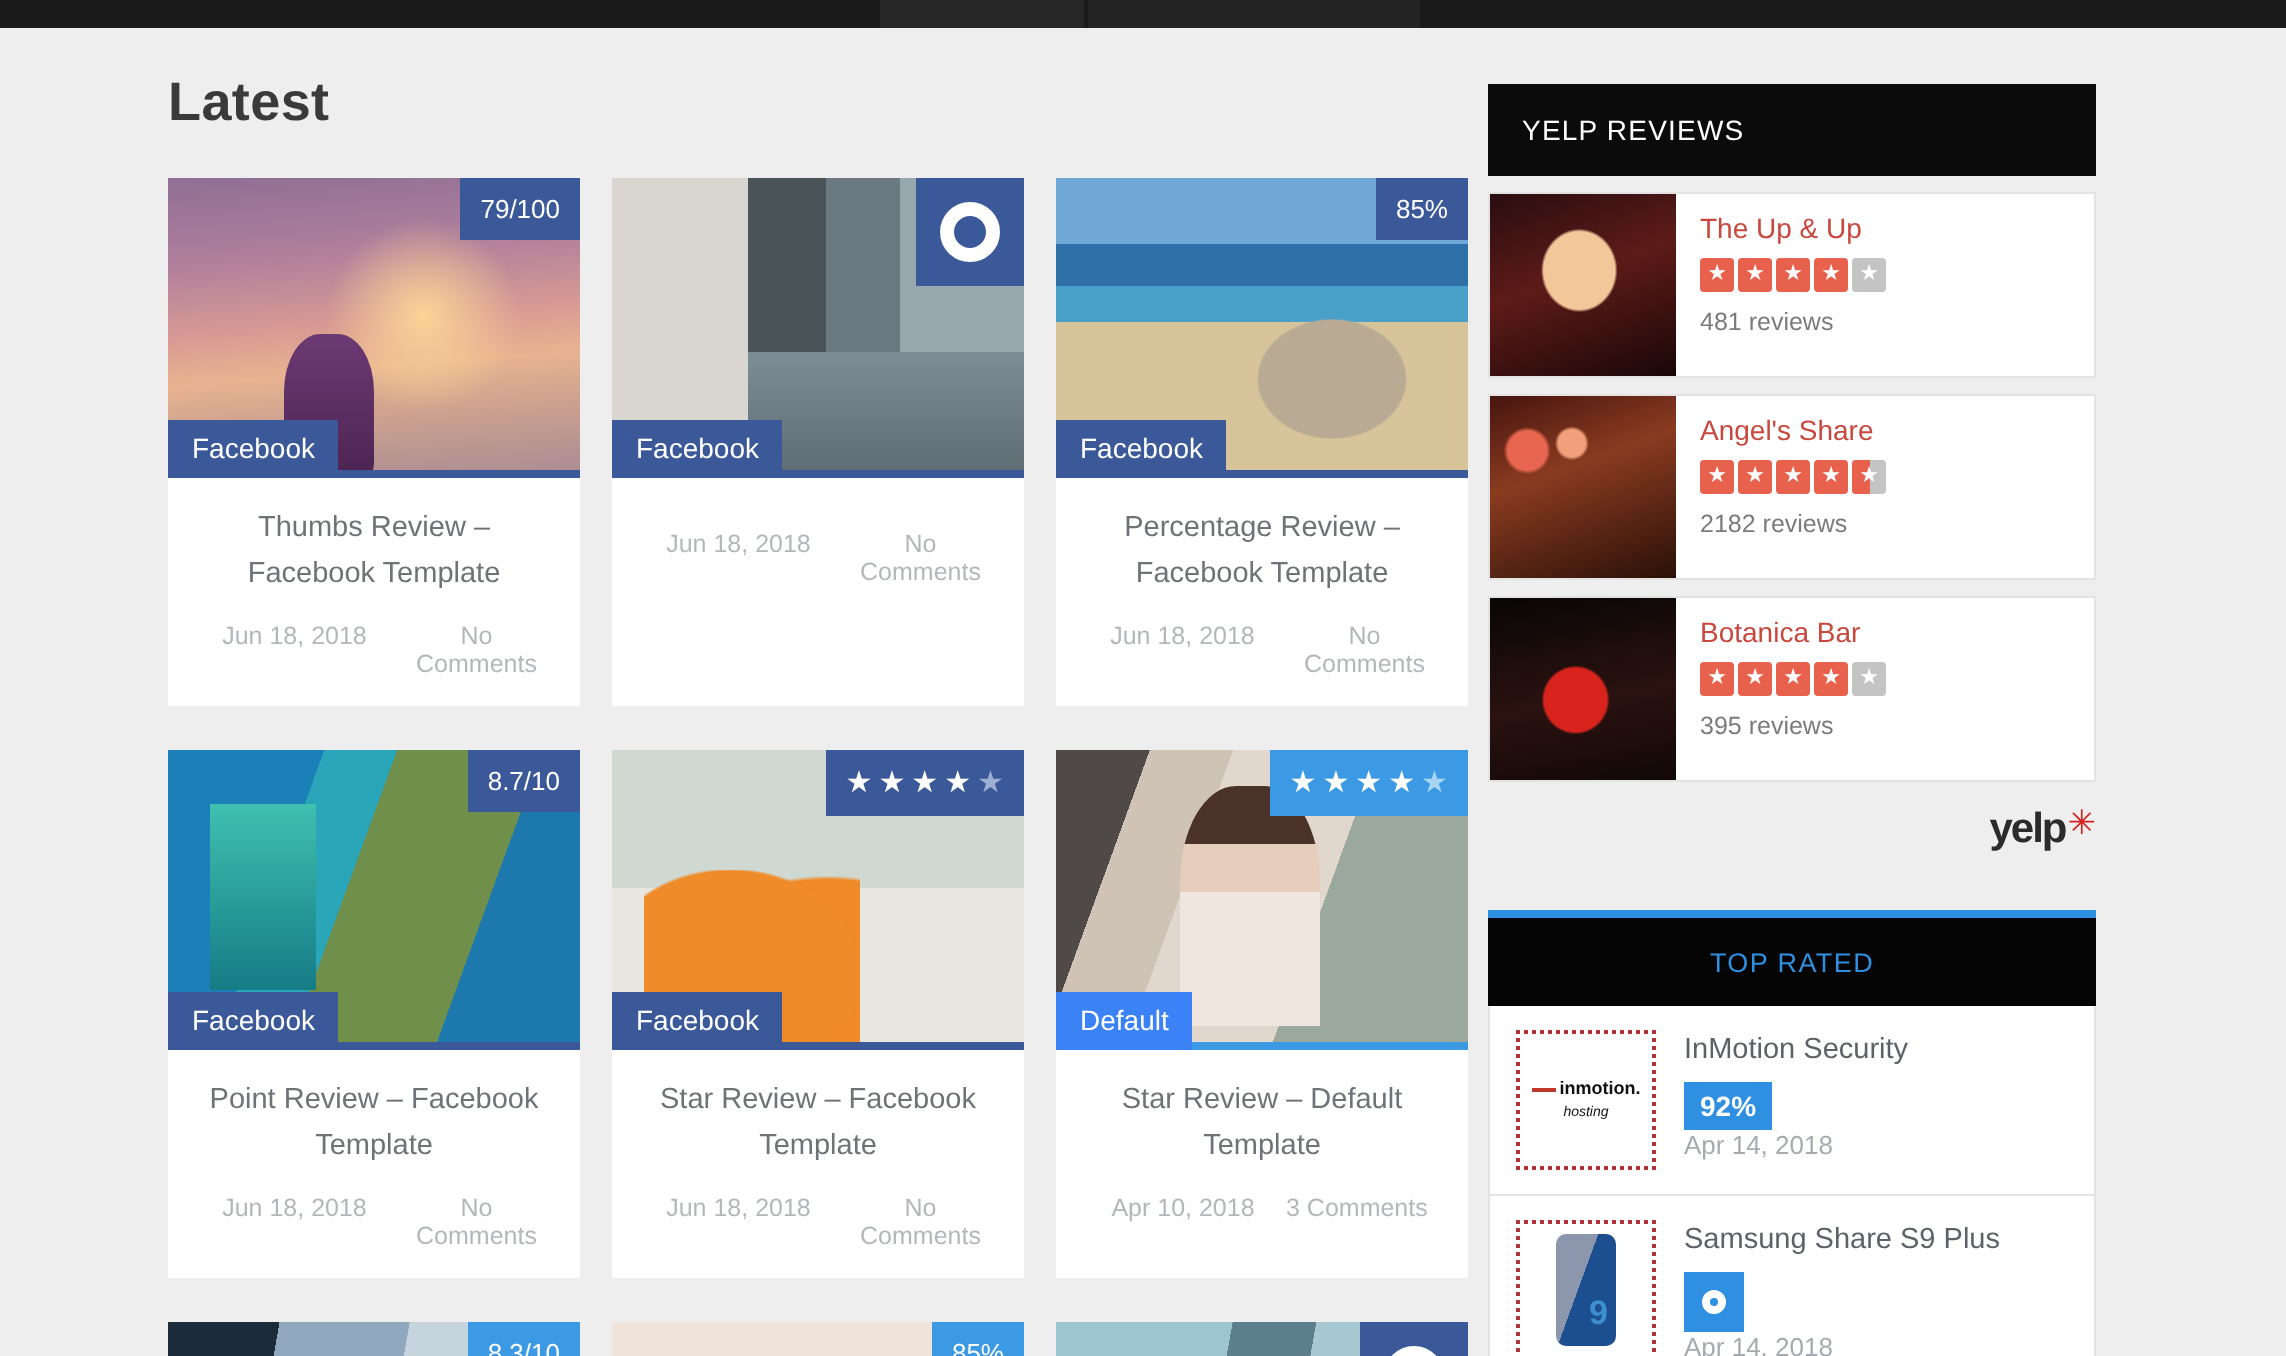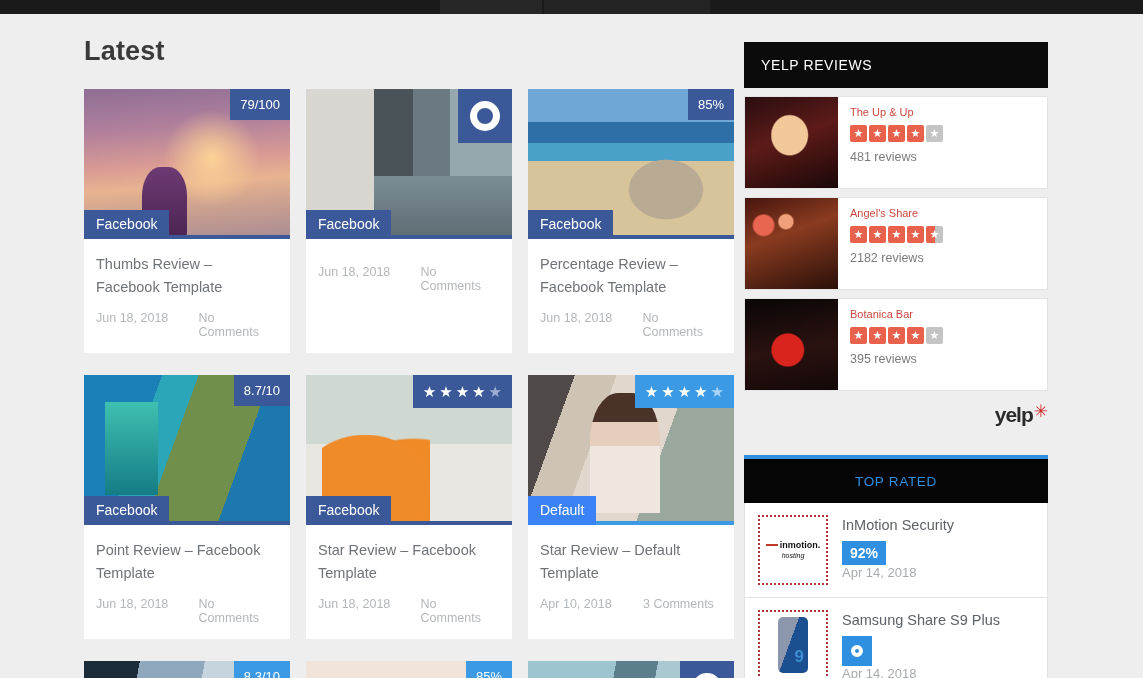--- a/index.html
+++ b/index.html
@@ -49,41 +49,41 @@
   }
   .tag {
     color: #fff; font-size: 14px; padding: 6px 12px 7px 12px; line-height: 1.15;
   }
   .tag.fb { background: #3b5998; }
   .tag.def { background: #3b82f6; }
   .tagline { flex: 1; height: 4px; }
   .tagline.fb { background: #3b5998; }
   .tagline.def { background: #3b9ae3; }
 
-  .cbody { padding: 14px 12px 14px 12px; }
+  .cbody { padding: 14px 12px 14px 12px; text-align: center; }
   .ctitle {
     font-size: 14.5px; color: #6f7276; line-height: 1.58;
     font-weight: 400; min-height: 46px;
   }
   .cmeta { display: flex; margin-top: 12px; font-size: 12.5px; color: #b4b7ba; }
   .cmeta .date { width: 103px; }
 
   
   .widget { margin-bottom: 18px; }
   .wh {
     background: #0b0b0b; color: #fff; font-size: 14px; letter-spacing: .6px;
     padding: 15px 17px; font-weight: 400;
   }
   .yitem {
     display: flex; background: #fff; border: 1px solid #e3e3e3;
     margin-top: 8px; height: 93px; overflow: hidden;
   }
   .ythumb { width: 93px; height: 91px; flex: none; position: relative; overflow: hidden; }
   .ybody { padding: 9px 12px; }
-  .yname { color: #c9483e; font-size: 11px; margin-bottom: 7px; }
+  .yname { color: #c9483e; font-size: 14px; margin-bottom: 7px; }
   .ystars { display: flex; gap: 2px; margin-bottom: 8px; }
   .ystar {
     width: 17px; height: 17px; background: #e8614d; border-radius: 2px;
     display: flex; align-items: center; justify-content: center;
     color: #fff; font-size: 11px; line-height: 1; position: relative; overflow: hidden;
   }
   .ystar.off { background: #c4c4c4; }
   .ystar.half { background: #c4c4c4; }
   .ystar.half::before {
     content: ""; position: absolute; left: 0; top: 0; width: 50%; height: 100%;

